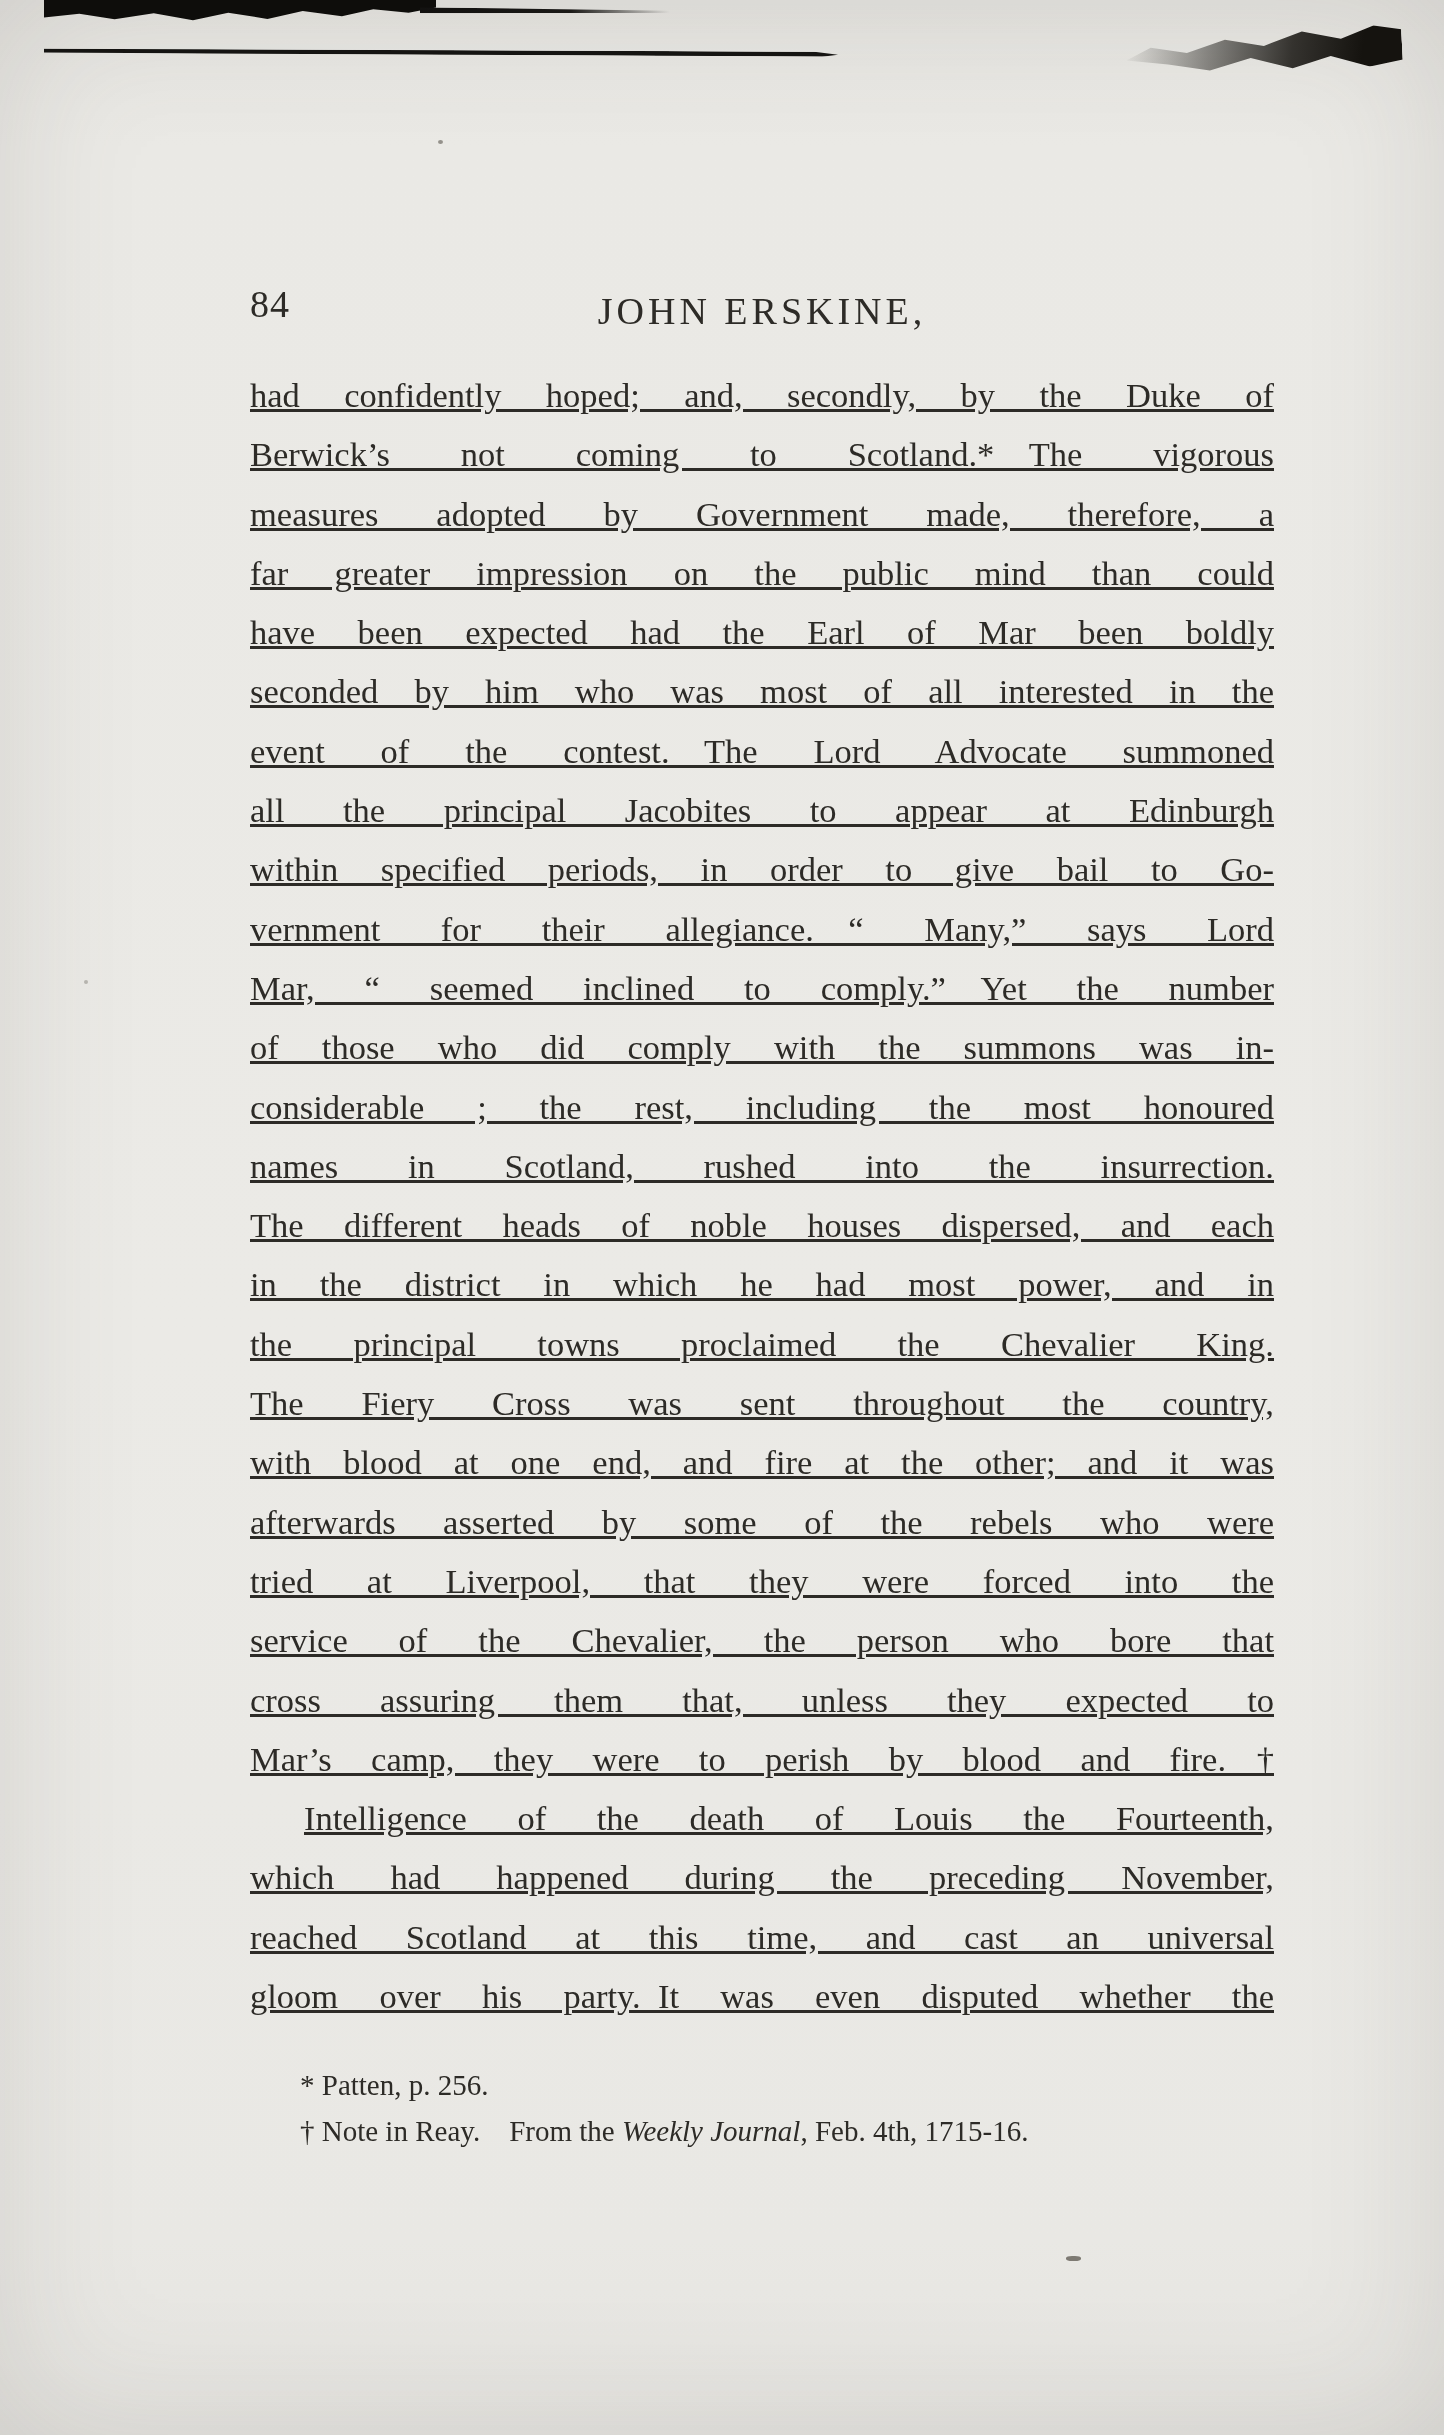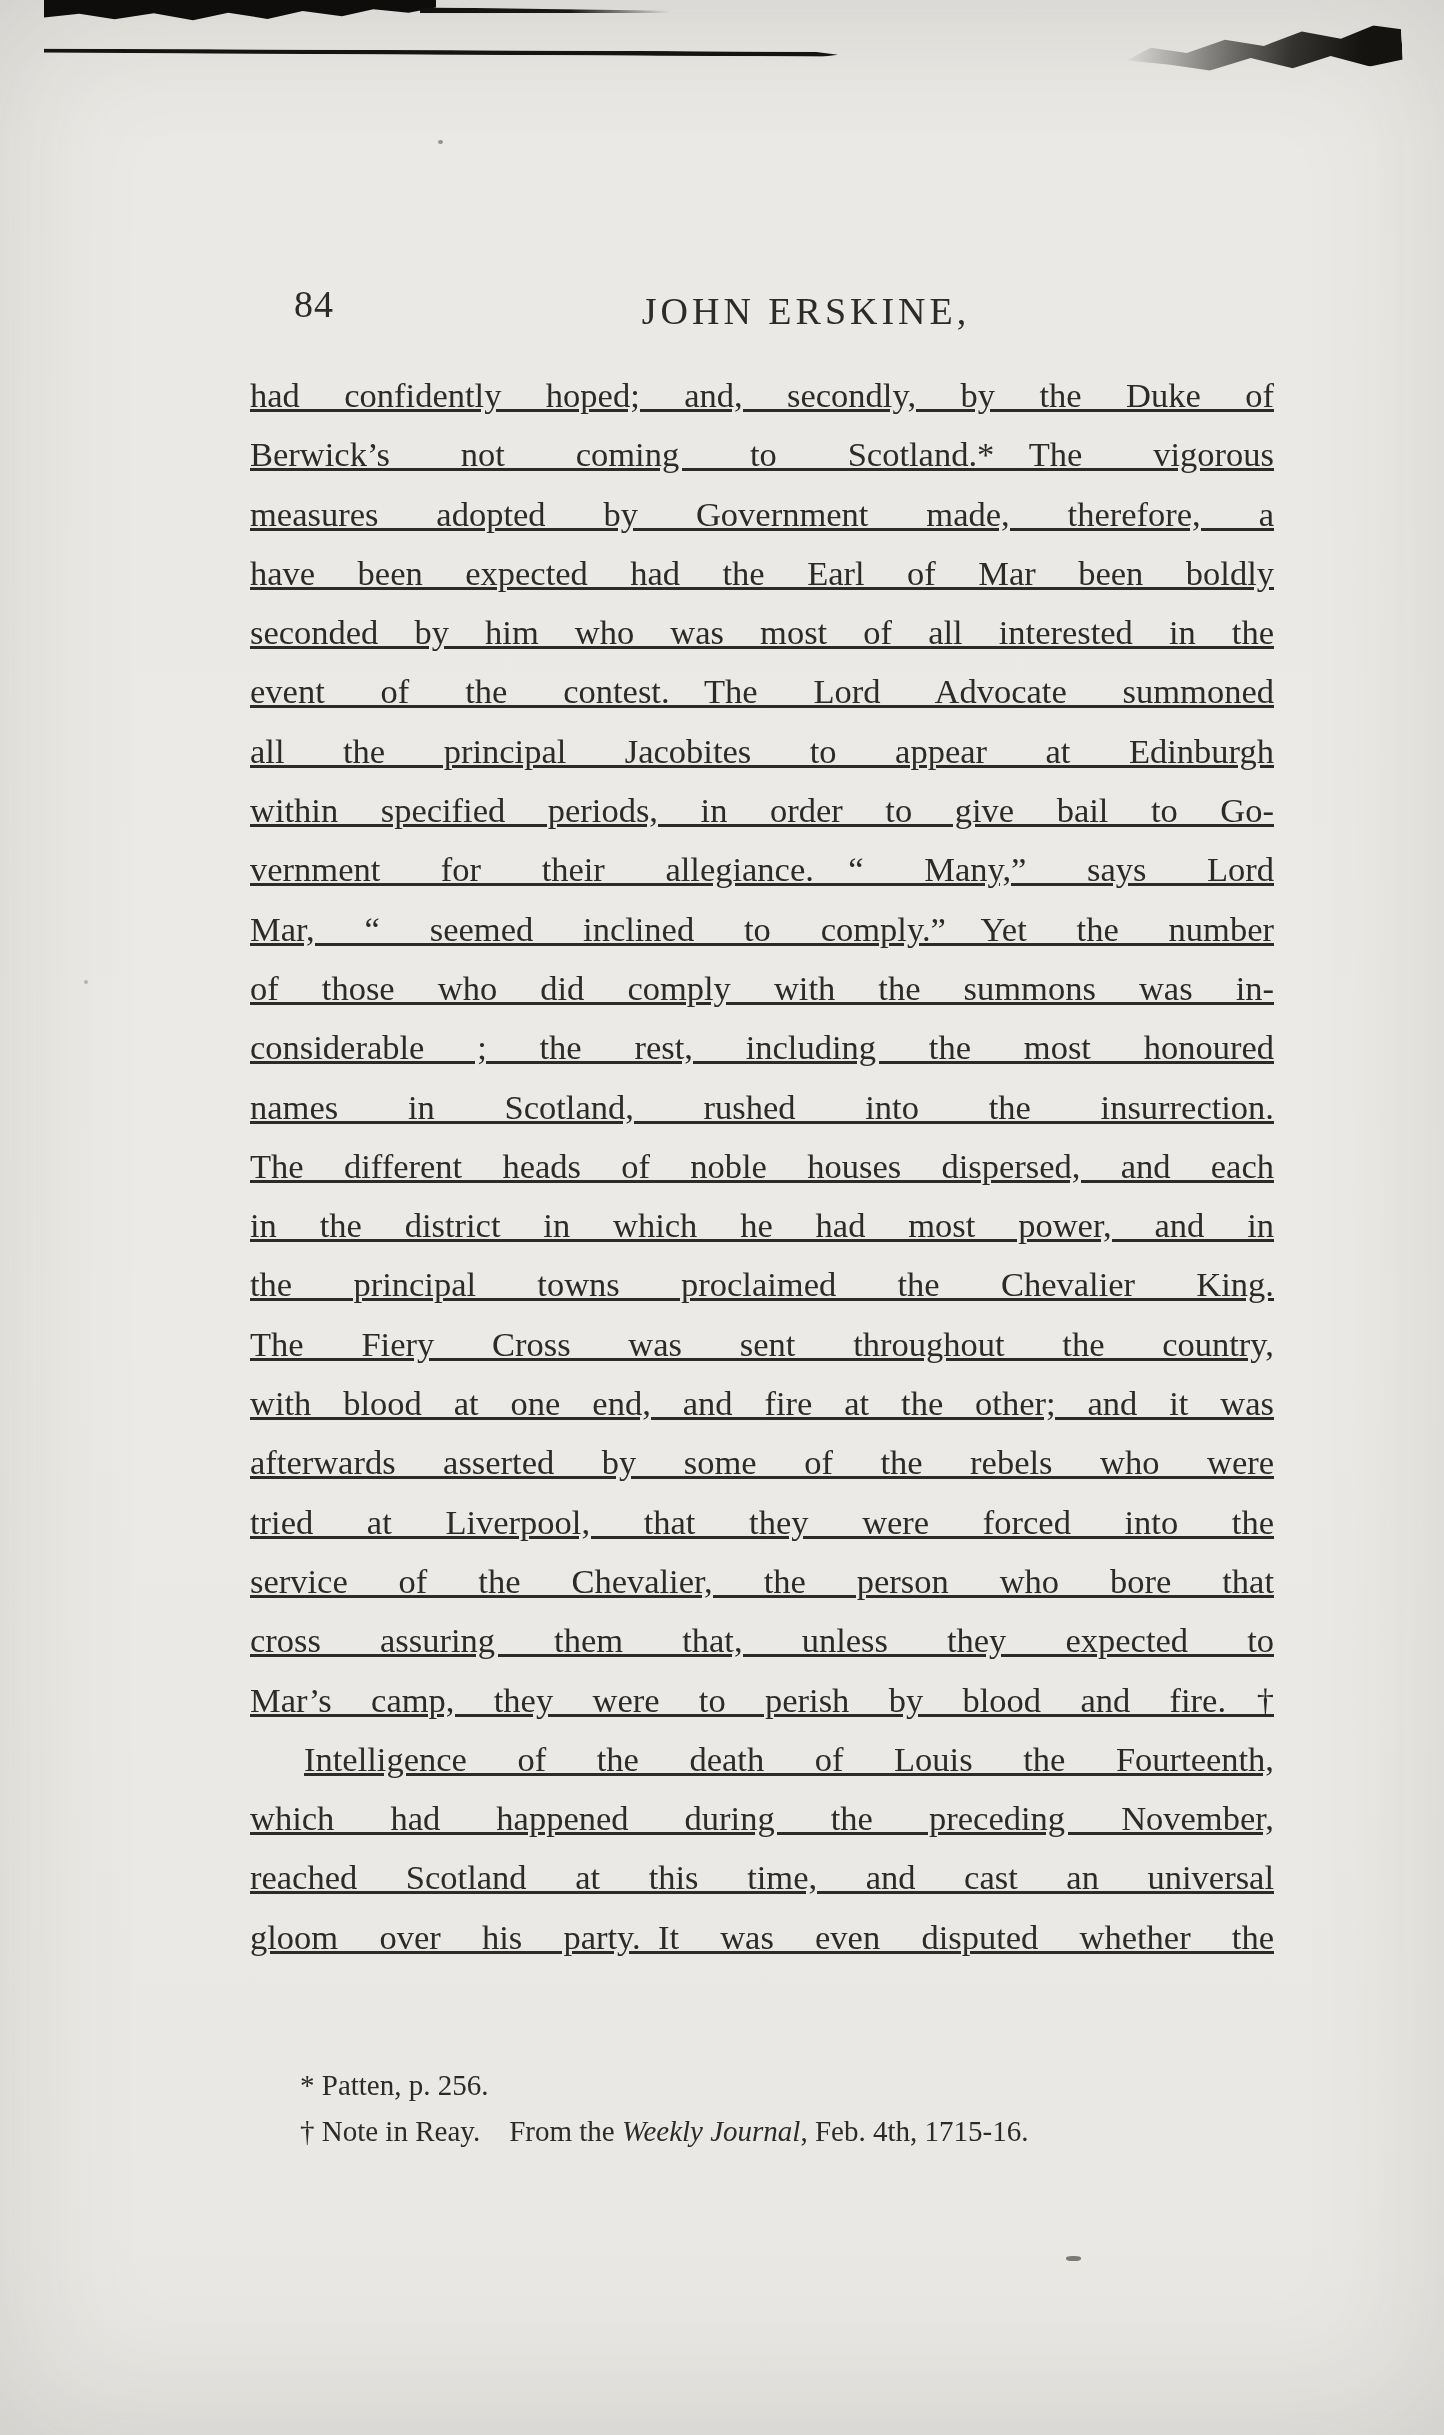--- a/index.html
+++ b/index.html
@@ -49,21 +49,21 @@
   }
   .speck { position: absolute; background: #5a564e; border-radius: 50%; opacity: 0.6; }
   .speck-1 { left: 438px; top: 140px; width: 5px; height: 4px; }
   .speck-2 { left: 1066px; top: 2256px; width: 15px; height: 5px; border-radius: 40%; opacity: 0.75; }
   .speck-3 { left: 84px; top: 980px; width: 4px; height: 4px; opacity: 0.35; }
 
   
   .header-row {
     position: absolute;
     top: 282px; left: 250px;
-    width: 1024px; height: 50px; margin-left: 44px;
+    width: 1024px; height: 50px;
   }
   .page-number {
     position: absolute; left: 0; top: 0;
     font-size: 38px;
     letter-spacing: 1px;
   }
   .running-header {
     position: absolute; left: 0; right: 0; top: 7px;
     text-align: center;
     font-size: 38px;
@@ -110,20 +110,21 @@
 
   <div class="header-row">
     <span class="page-number">84</span>
     <span class="running-header">JOHN ERSKINE,</span>
   </div>
 
   <div class="body-text" id="body-text">
       <div class="line">had confidently hoped; and, secondly, by the Duke of</div>
       <div class="line">Berwick’s not coming to Scotland.*  The vigorous</div>
       <div class="line">measures adopted by Government made, therefore, a</div>
+      <div class="line">far greater impression on the public mind than could</div>
       <div class="line">have been expected had the Earl of Mar been boldly</div>
       <div class="line">seconded by him who was most of all interested in the</div>
       <div class="line">event of the contest.  The Lord Advocate summoned</div>
       <div class="line">all the principal Jacobites to appear at Edinburgh</div>
       <div class="line">within specified periods, in order to give bail to Go-</div>
       <div class="line">vernment for their allegiance.  “ Many,” says Lord</div>
       <div class="line">Mar, “ seemed inclined to comply.”  Yet the number</div>
       <div class="line">of those who did comply with the summons was in-</div>
       <div class="line">considerable ; the rest, including the most honoured</div>
       <div class="line">names in Scotland, rushed into the insurrection.</div>

